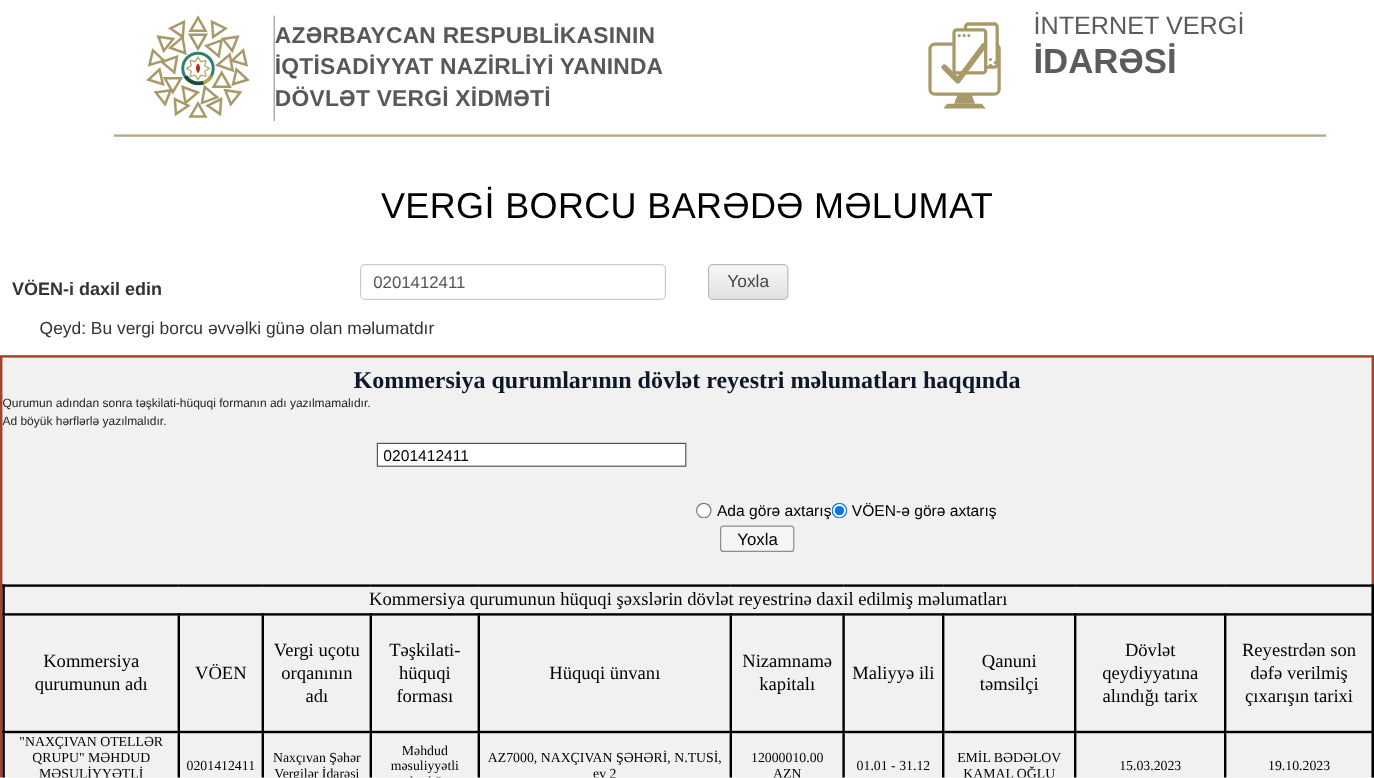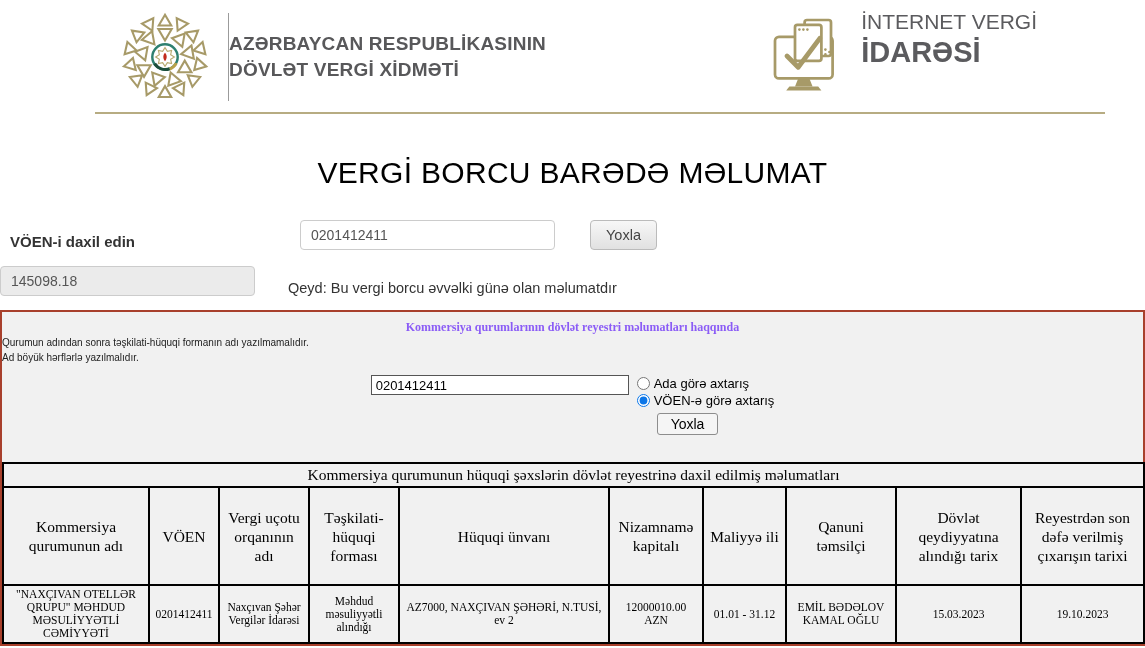--- a/index.html
+++ b/index.html
@@ -27,27 +27,27 @@
   .form-row { display: flex; align-items: flex-end; }
   .form-row + .form-row { margin-top: 16px; }
   .form-label { width: 300px; padding-left: 10px; font-weight: bold; font-size: 15px; color: #333; }
   .text-input { width: 255px; height: 30px; border: 1px solid #ccc; border-radius: 4px; padding: 0 10px; font-size: 14px; color: #555; font-family: "Liberation Sans", sans-serif; background: #fff; }
   .text-input:disabled { background: #ebebeb; color: #555; }
   .btn-check { margin-left: 35px; background: linear-gradient(#f7f7f7, #e1e1e1); border: 1px solid #bbb; border-radius: 4px; padding: 6px 15px; font-size: 14.5px; color: #444; cursor: pointer; font-family: "Liberation Sans", sans-serif; }
   .note-text { margin-left: 33px; font-size: 14.5px; color: #333; }
 
   
   .registry-box { margin-top: 14px; border: 2px solid #a8402c; background: #f1f1f1; padding-top: 8px; }
-  .registry-title { text-align: center; font-family: "Liberation Serif", serif; font-weight: bold; font-size: 12px; color: #8b5cf6; }
+  .registry-title { text-align: center; font-family: "Liberation Serif", serif; font-weight: bold; font-size: 20px; color: #0f172a; }
   .registry-hint { text-align: left; font-size: 10px; color: #222; line-height: 15px; }
   .registry-hint:first-of-type { margin-top: 3px; }
   .search-wrap { width: fit-content; margin: 10px auto 0 auto; }
   .search-row { display: flex; align-items: flex-start; }
   .search-input { width: 258px; height: 20px; border: 1.5px solid #555; font-size: 13px; padding: 1px 4px; color: #000; background: #fff; font-family: "Liberation Sans", sans-serif; border-radius: 0; }
-  .radio-group { margin-left: 8px; display: flex; flex-direction: column; font-size: 13px; color: #000; }
+  .radio-group { margin-left: 8px; display: flex; flex-direction: row; font-size: 13px; color: #000; margin-top: 48px; }
   .radio-group label { display: flex; align-items: center; gap: 4px; line-height: 17px; cursor: pointer; }
   .radio-group input { width: 13px; height: 13px; accent-color: #0b76e8; margin: 0; }
   .btn-search { margin-top: 4px; margin-left: 286px; background: #f5f5f5; border: 1px solid #8d8d8d; border-radius: 3px; padding: 2px 13px; font-size: 14px; color: #000; cursor: pointer; font-family: "Liberation Sans", sans-serif; }
 
   
   .registry-table { width: 100%; border-collapse: collapse; table-layout: fixed; margin-top: 27px; font-family: "Liberation Serif", serif; color: #000; }
   .registry-table td, .registry-table th { border: 2px solid #000; text-align: center; vertical-align: middle; font-weight: normal; }
   .table-caption-cell { font-size: 15.5px; padding: 2px; height: 16px; }
   .header-row th { font-size: 15.5px; padding: 2px 5px; height: 98px; line-height: 19px; }
   .data-row td { font-size: 11.5px; padding: 2px 4px; height: 58px; line-height: 13px; }
@@ -87,20 +87,21 @@
         </g>
       <circle cx="0" cy="0" r="13.5" fill="#fff" stroke="#2e8070" stroke-width="2.6"></circle>
       <path d="M0,-10 L2.5,-6 L7,-7 L6,-2.5 L10,0 L6,2.5 L7,7 L2.5,6 L0,10 L-2.5,6 L-7,7 L-6,2.5 L-10,0 L-6,-2.5 L-7,-7 L-2.5,-6 Z" fill="#fff" stroke="#b9ab72" stroke-width="1.2"></path>
       <path d="M0,-4.5 C2.6,-1.6 2.2,1.8 0,4.4 C-2.2,1.8 -2.6,-1.6 0,-4.5 Z" fill="#c22b1d"></path>
       <path d="M-11,7 A13.5 13.5 0 0 0 5,12.5" fill="none" stroke="#1d4d3b" stroke-width="3.2"></path>
       <path d="M5,12.8 A13.5 13.5 0 0 0 12,6.5" fill="none" stroke="#b9a14a" stroke-width="3.2"></path>
     </svg>
     <div class="brand-divider"></div>
     <div class="ministry-text">
       <div>AZƏRBAYCAN RESPUBLİKASININ</div>
+      <div>İQTİSADİYYAT NAZİRLİYİ YANINDA</div>
       <div>DÖVLƏT VERGİ XİDMƏTİ</div>
     </div>
   </div>
 
   <div class="brand-right">
     <svg class="monitor-svg" viewBox="0 0 100 100">
       <g fill="none" stroke="#a79a68" stroke-width="3.4">
         <rect x="10" y="26" width="72" height="52" rx="5"></rect>
         <rect x="47" y="5" width="33" height="45" rx="3" fill="#fff"></rect>
         <rect x="35" y="11" width="33" height="45" rx="3" fill="#fff"></rect>
@@ -125,21 +126,20 @@
 
 <h1 class="page-title">VERGİ BORCU BARƏDƏ MƏLUMAT</h1>
 
 <div class="debt-form">
   <div class="form-row">
     <div class="form-label">VÖEN-i daxil edin</div>
     <input class="text-input" type="text" value="0201412411" style="">
     <button class="btn-check">Yoxla</button>
   </div>
   <div class="form-row">
-    <input class="text-input" type="text" disabled="" value="145098.18" style="">
     <div class="note-text">Qeyd: Bu vergi borcu əvvəlki günə olan məlumatdır</div>
   </div>
 </div>
 
 <div class="registry-box">
   <div class="registry-title">Kommersiya qurumlarının dövlət reyestri məlumatları haqqında</div>
   <div class="registry-hint">Qurumun adından sonra təşkilati-hüquqi formanın adı yazılmamalıdır.</div>
   <div class="registry-hint">Ad böyük hərflərlə yazılmalıdır.</div>
 
   <div class="search-wrap">

